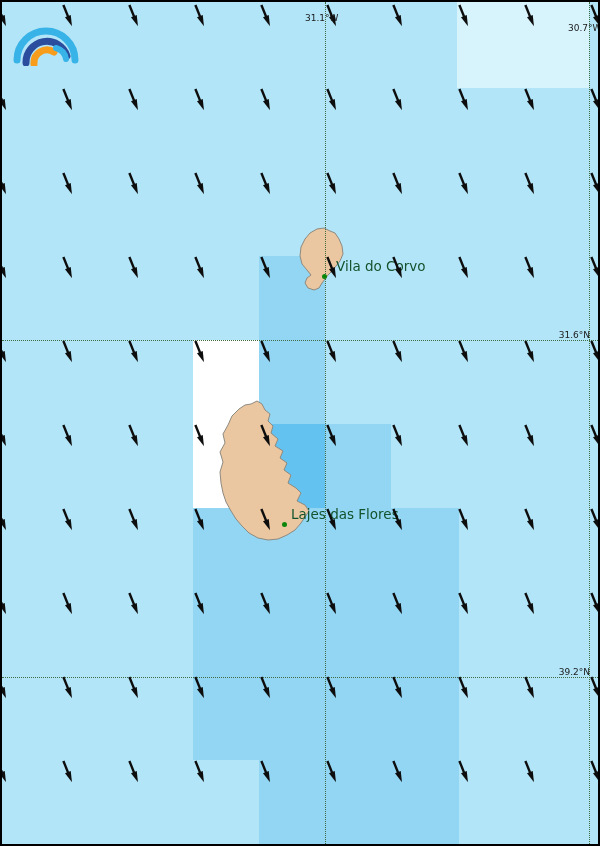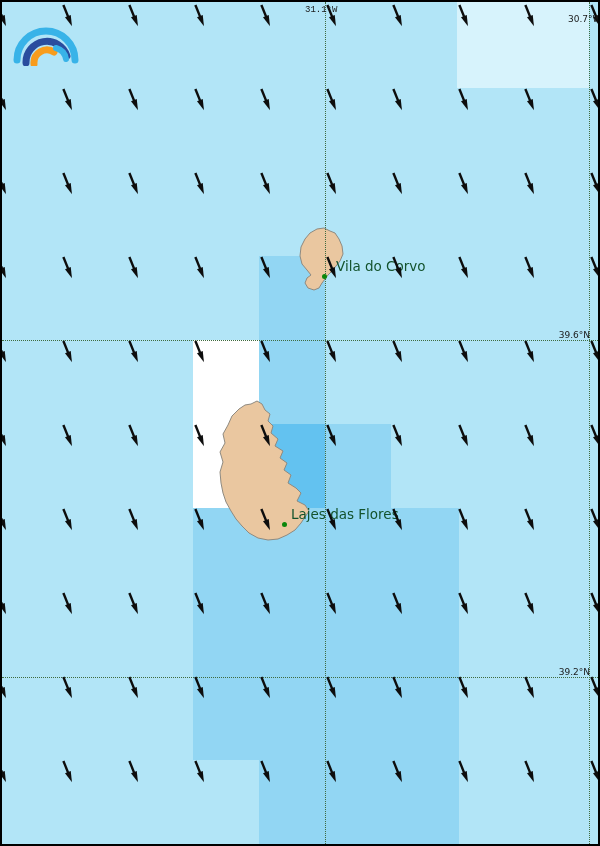--- a/index.html
+++ b/index.html
@@ -501,23 +501,23 @@
         <line x1="0" y1="1" x2="0" y2="16" stroke="#0d0d0d" stroke-width="2.4"></line>
         <polygon points="0,24 -3.1,13 3.1,13" fill="#0d0d0d"></polygon>
       </g>
       <g transform="translate(589,842) rotate(-22)">
         <line x1="0" y1="1" x2="0" y2="16" stroke="#0d0d0d" stroke-width="2.4"></line>
         <polygon points="0,24 -3.1,13 3.1,13" fill="#0d0d0d"></polygon>
       </g>
     </svg>
 
   <div id="glabels">
-      <div class="glabel" style="top: 3px; left: 303px; font-family: Liberation Mono, monospace;">31.1°W</div>
-      <div class="glabel" style="top: 12px; left: 566px;">30.7°W</div>
-      <div class="glabel" style="top: 328px; right: 8px;">39.6°N</div>
+      <div class="glabel" style="top: 11px; left: 303px;">31.1°W</div>
+      <div class="glabel" style="top: 21px; left: 566px;">30.7°W</div>
+      <div class="glabel" style="top: 328px; right: 8px;">31.6°N</div>
       <div class="glabel" style="top: 665px; right: 8px; margin-left: 48px;">39.2°N</div>
     </div>
 
   <svg id="logo" width="76" height="52" viewBox="0 0 76 52" style="left:8px;top:12px;" fill="none" stroke-linecap="round">
     <path d="M7,46 A29,29 0 0 1 65,46" stroke-width="7" stroke="#38b3e8"></path>
     <path d="M16,49 A21,21 0 0 1 57,42" stroke-width="7" stroke="#2a4d9e"></path>
     <path d="M24,50 A13,13 0 0 1 44,38" stroke-width="7" stroke="#f89c1c"></path>
     <path d="M46,34 A14,14 0 0 1 56,45" stroke-width="6" stroke="#38b3e8"></path>
   </svg>
 

